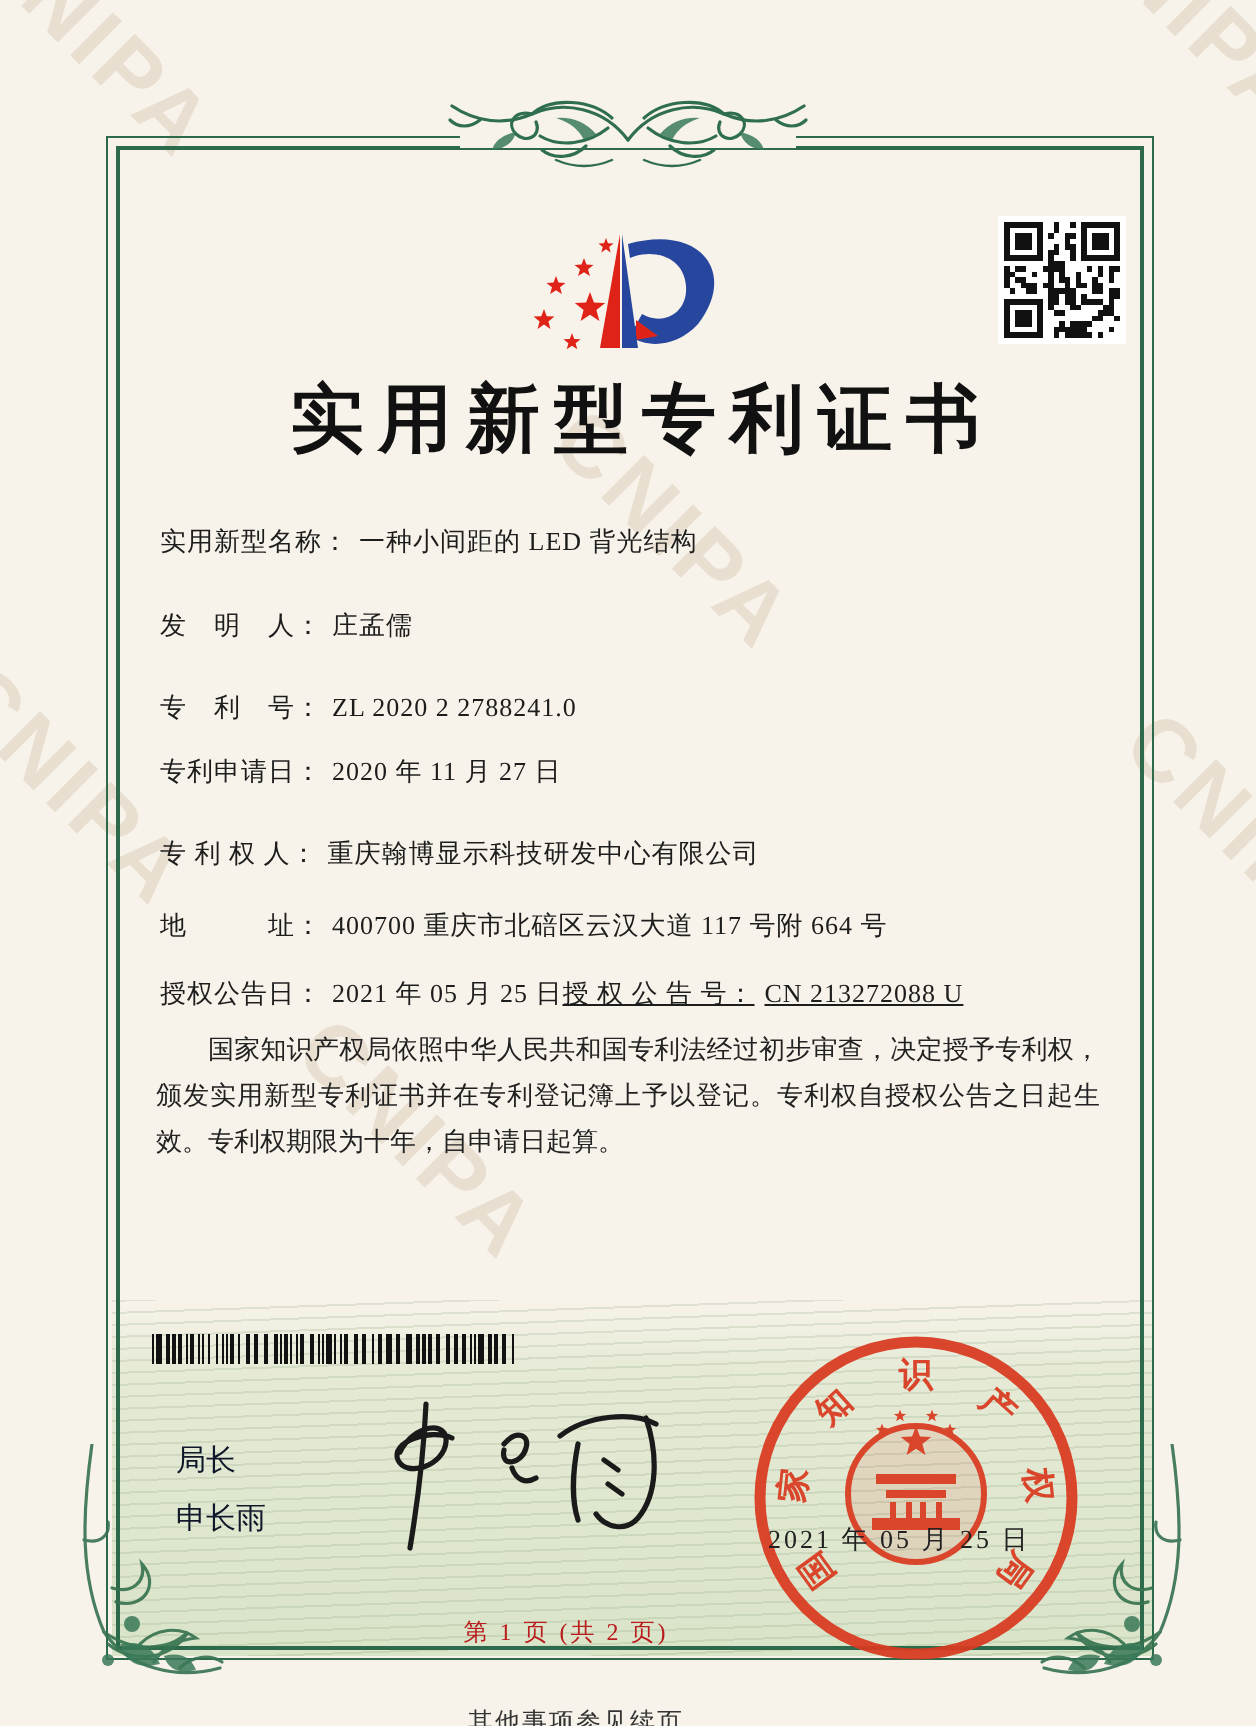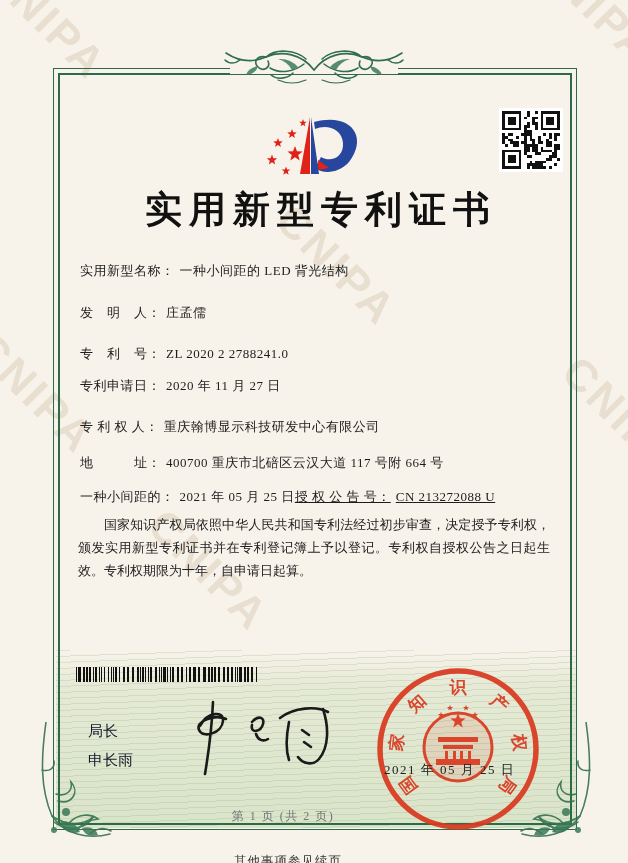--- a/index.html
+++ b/index.html
@@ -55,21 +55,21 @@
   }
   .body-text p{margin:0; text-indent:2em;font-family:Liberation Mono, monospace;}
   .barcode{position:absolute; left:76px; top:667px; z-index:2;}
   .signer{position:absolute; left:88px; top:716px; z-index:2;
     font-family:"Liberation Sans", sans-serif; font-size:15px; color:#0f172a; line-height:1.95;}
   .signature{position:absolute; left:176px; top:694px; z-index:3;}
   .seal{position:absolute; left:372px; top:663px; z-index:2; opacity:0.93;}
   .seal-date{position:absolute; left:384px; top:761px; z-index:3;
     font-size:13px; letter-spacing:1.5px; color:#222;}
   .page-num{position:absolute; left:53px; top:808px; width:460px; z-index:3;
-    text-align:center; font-size:12px; letter-spacing:1.5px; color:#737373;}
+    text-align:center; font-size:12px; letter-spacing:1.5px; color:#b91c1c;}
   .cont-note{position:absolute; left:53px; top:853px; width:470px; z-index:2;
     text-align:center; font-size:12.5px; letter-spacing:1px; color:#333;}
 </style>
 </head>
 <body>
 
 <div class="page">
 
   <div class="wm" style="left:-28px; top:-6px;">CNIPA</div>
   <div class="wm" style="left:520px; top:-20px;">CNIPA</div>
@@ -299,21 +299,21 @@
   <div class="field-row" style="top:377px;text-align:center;">
     <span class="flabel">专利申请日：</span><span class="fvalue">2020 年 11 月 27 日</span>
   </div>
   <div class="field-row" style="top:418px;">
     <span class="flabel">专 利 权 人：</span><span class="fvalue">重庆翰博显示科技研发中心有限公司</span>
   </div>
   <div class="field-row" style="top:454px;">
     <span class="flabel">地　　　址：</span><span class="fvalue">400700 重庆市北碚区云汉大道 117 号附 664 号</span>
   </div>
   <div class="field-row" style="top:488px;">
-    <span><span class="flabel">一种小间距的：</span><span class="fvalue">2021 年 05 月 25 日</span></span><span class="pair2"><span class="flabel">授 权 公 告 号：</span><span class="fvalue">CN 213272088 U</span></span>
+    <span><span class="flabel">授权公告日：</span><span class="fvalue">2021 年 05 月 25 日</span></span><span class="pair2"><span class="flabel">授 权 公 告 号：</span><span class="fvalue">CN 213272088 U</span></span>
   </div>
 
   <div class="body-text">
     <p>国家知识产权局依照中华人民共和国专利法经过初步审查，决定授予专利权，颁发实用新型专利证书并在专利登记簿上予以登记。专利权自授权公告之日起生效。专利权期限为十年，自申请日起算。</p>
   </div>
 
   <svg class="barcode" id="barcode-svg" width="185" height="15" viewBox="0 0 185 15">
       <rect x="0" y="0" width="1" height="15" fill="#111"></rect>
       <rect x="2" y="0" width="3" height="15" fill="#111"></rect>
       <rect x="7" y="0" width="2" height="15" fill="#111"></rect>

